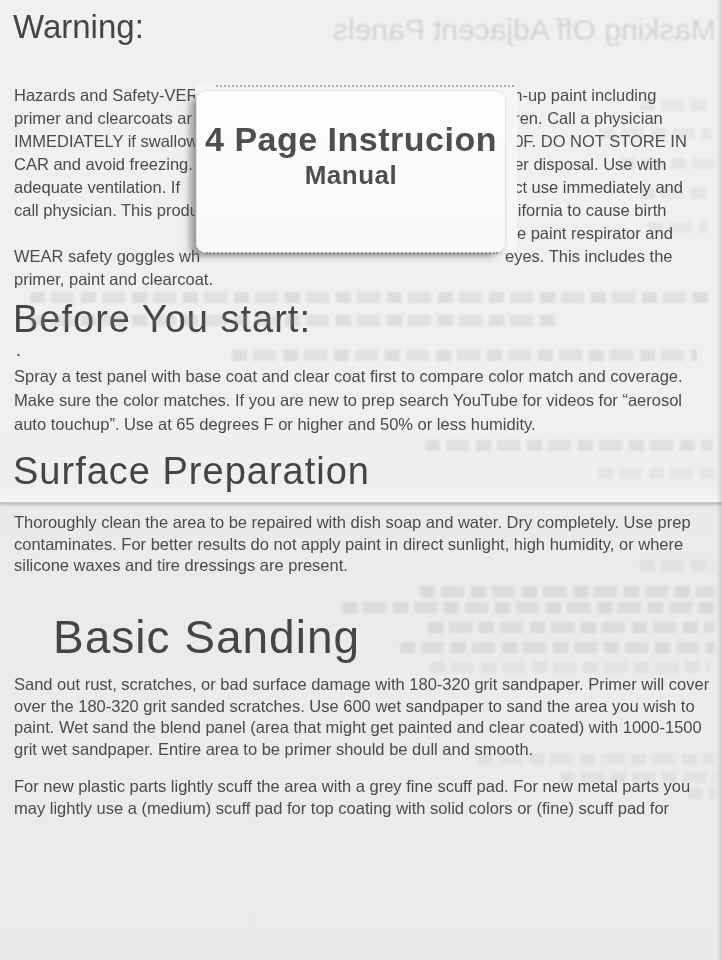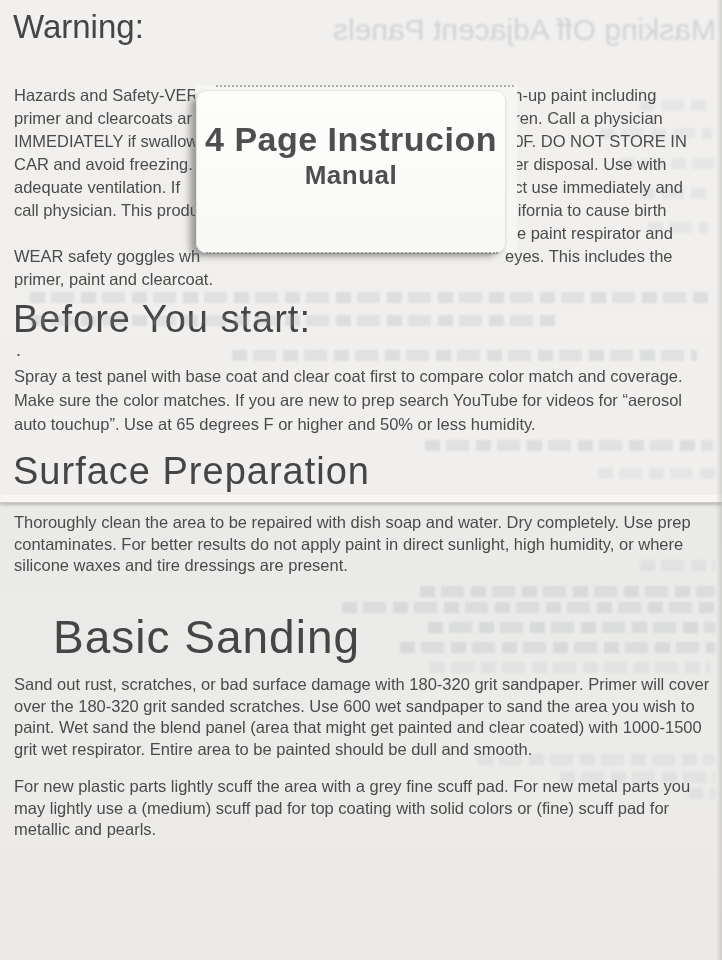--- a/index.html
+++ b/index.html
@@ -115,22 +115,21 @@
       <div class="tline">Thoroughly clean the area to be repaired with dish soap and water.  Dry completely. Use prep</div>
       <div class="tline">contaminates. For better results do not apply paint in direct sunlight, high humidity, or where</div>
       <div class="tline">silicone waxes and tire dressings are present.</div>
     </div>
 
   <div id="basic-title" class="h1">Basic Sanding</div>
   <div id="basic-para" class="para">
       <div class="tline">Sand out rust, scratches, or bad surface damage with 180-320 grit sandpaper. Primer will cover</div>
       <div class="tline">over the 180-320 grit sanded scratches. Use 600 wet sandpaper to sand the area you wish to</div>
       <div class="tline">paint. Wet sand the blend panel (area that might get painted and clear coated) with 1000-1500</div>
-      <div class="tline">grit wet respirator. Entire area to be painted should be dull and smooth.</div>
+      <div class="tline">grit wet sandpaper. Entire area to be primer should be dull and smooth.</div>
     </div>
   <div id="scuff-para" class="para">
       <div class="tline">For new plastic parts lightly scuff the area with a grey fine scuff pad. For new metal parts you</div>
       <div class="tline">may lightly use a (medium) scuff pad for top coating with solid colors or (fine) scuff pad for</div>
-      <div class="tline">metallic and pearls.</div>
     </div>
 
   <div class="right-edge"></div>
 </div>
 
 </body></html>

